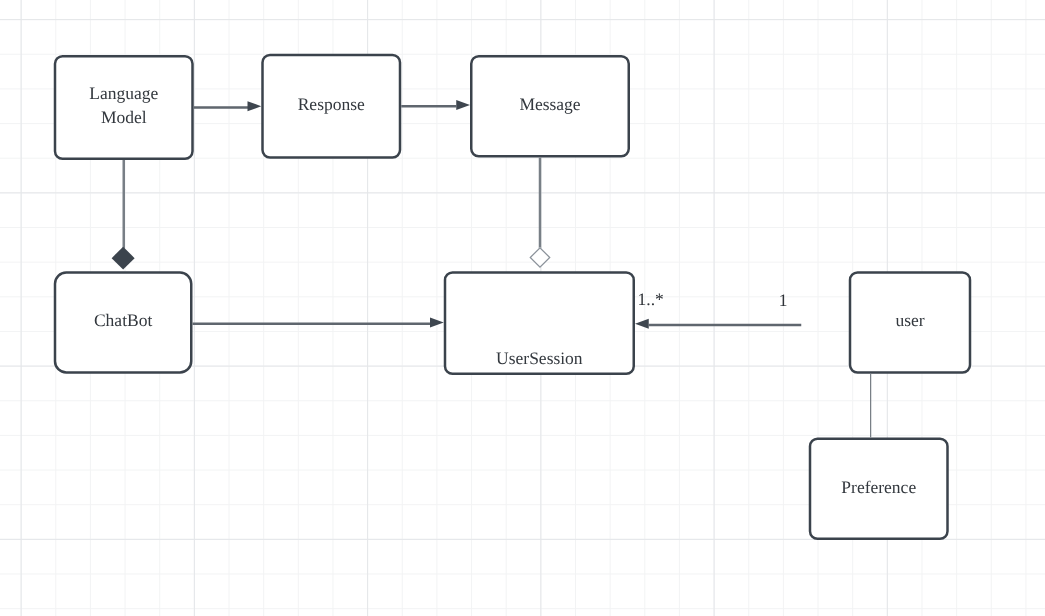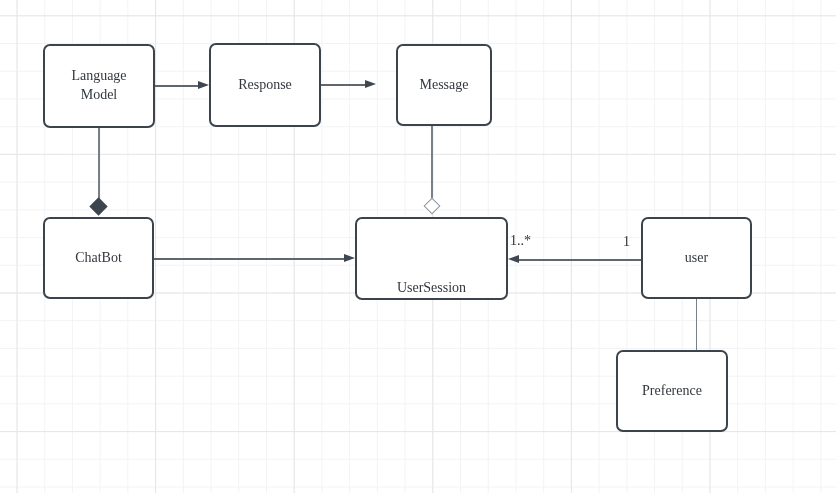--- a/index.html
+++ b/index.html
@@ -88,37 +88,37 @@
 
   <div class="node" style="left:43px; top:44px; width:112px; height:84px;justify-content:center;">
     <span class="node-label">Language
 Model</span>
   </div>
 
   <div class="node" style="left:209px; top:43px; width:112px; height:84px;text-align:center;">
     <span class="node-label">Response</span>
   </div>
 
-  <div class="node" style="left:376px; top:44px; width:96px; height:82px;margin-left:20px;">
+  <div class="node" style="left:376px; top:44px; width:128px; height:82px;">
     <span class="node-label">Message</span>
   </div>
 
-  <div class="node" style="left:43px; top:217px; width:111px; height:82px;">
+  <div class="node" style="left:43px; top:217px; width:111px; height:82px;border-radius:10px;">
     <span class="node-label">ChatBot</span>
   </div>
 
   <div class="node" style="left:355px; top:217px; width:153px; height:83px;align-items:flex-end;">
     <span class="node-label">UserSession</span>
   </div>
 
-  <div class="node" style="left:641px; top:217px; width:111px; height:82px;">
+  <div class="node" style="left:679px; top:217px; width:98px; height:82px;">
     <span class="node-label">user</span>
   </div>
 
-  <div class="node" style="left:616px; top:350px; width:112px; height:82px;">
+  <div class="node" style="left:647px; top:350px; width:112px; height:82px;">
     <span class="node-label">Preference</span>
   </div>
 
   <div>
     <div class="edge-line-h" style="left:155px; top:85px; width:44px;"></div>
     <div class="arrowhead-right" style="left:198px; top:81.3px;"></div>
   </div>
 
   <div>
     <div class="edge-line-h" style="left:321px; top:84px; width:44px;"></div>

